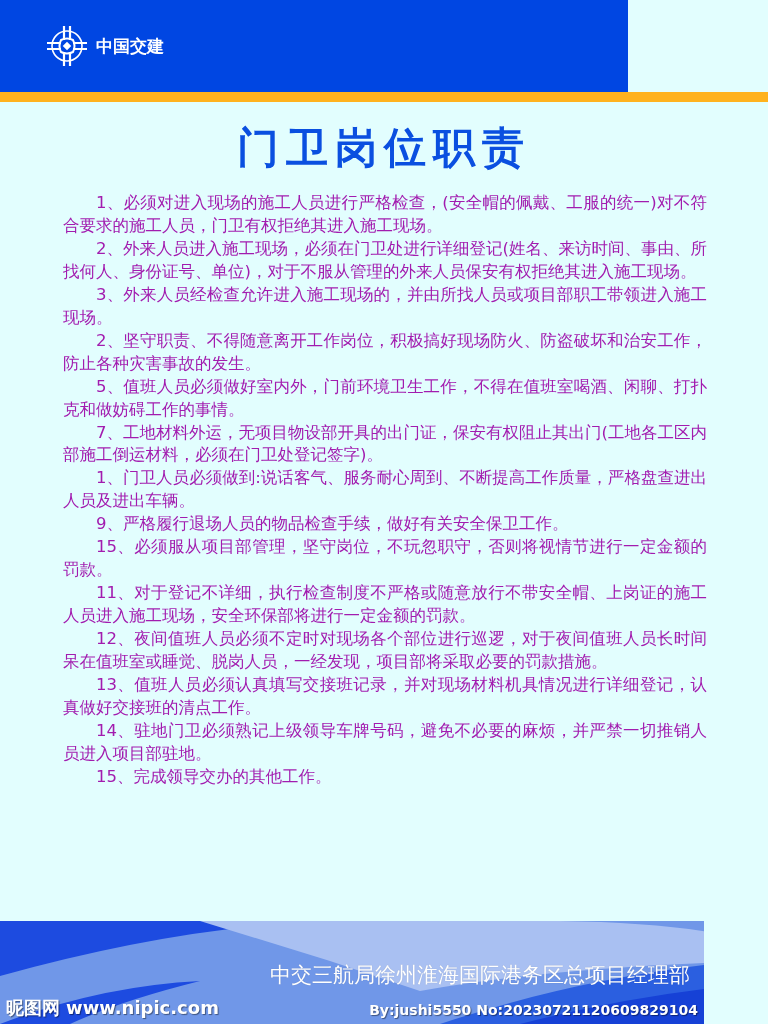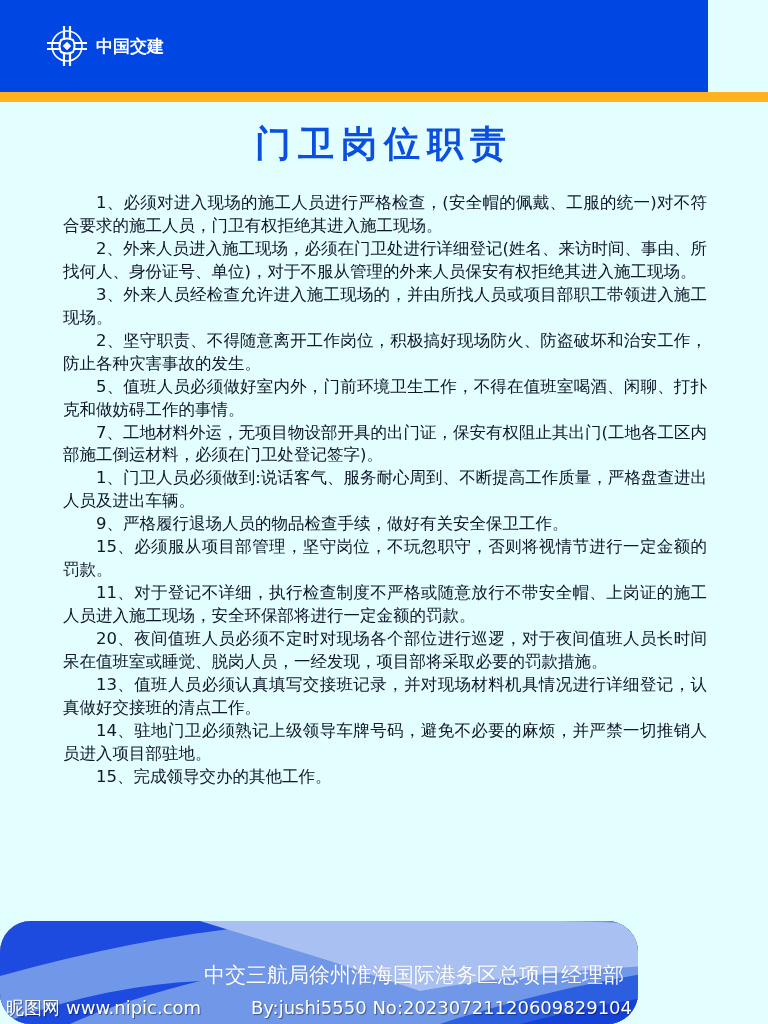--- a/index.html
+++ b/index.html
@@ -2,64 +2,64 @@
 <html><head>
 <meta charset="utf-8">
 <style>
   html, body { margin: 0; padding: 0; }
   body {
     width: 768px; height: 1024px; position: relative; overflow: hidden;
     background: #e2fefe;
     font-family: "DejaVu Sans", "Liberation Sans", sans-serif;
   }
   .header {
-    position: absolute; left: 0; top: 0; width: 708px; height: 92px;
+    position: absolute; left: 0; top: 0; width: 628px; height: 92px;
     background: #0046e2;
   }
   .stripe {
     position: absolute; left: 0; top: 92px; width: 768px; height: 10px;
     background: #ffb21e;
   }
   .logo {
     position: absolute; left: 44px; top: 26px; height: 40px;
     display: flex; align-items: center;
   }
   .logo svg { width: 46px; height: 46px; display: block; }
   .logo-text {
     color: #ffffff; font-size: 17px; font-weight: bold; margin-left: 6px;
     letter-spacing: 0px;
   }
   .title {
     position: absolute; left: 0; top: 120px; width: 768px; text-align: center;
-    color: #0a4fe0; font-size: 36px; font-weight: bold; letter-spacing: 7px;
+    color: #0a4fe0; font-size: 42px; font-weight: bold; letter-spacing: 7px;
   }
   .body-text {
     position: absolute; left: 63px; top: 192px; width: 644px;
-    color: #0f172a; font-size: 16.5px; line-height: 22.95px;
+    color: #a21caf; font-size: 16.5px; line-height: 22.95px;
   }
   .item { text-indent: 2em; margin: 0; text-align: justify; }
   .footer {
-    position: absolute; left: 0; top: 921px; width: 638px; height: 103px;
-    overflow: hidden; background: #737373; border-radius: 31px;
+    position: absolute; left: 0; top: 921px; width: 704px; height: 103px;
+    overflow: hidden; background: #737373;
   }
   .footer svg { position: absolute; left: 0; top: 0; }
   .org-name {
     position: absolute; right: 14px; top: 40px;
     color: #ffffff; font-size: 21px; letter-spacing: 0px;
     text-shadow: 0 0 1px rgba(0,0,0,0.2);
   }
   .watermark-left {
     position: absolute; left: 6px; bottom: 4px; color: #ffffff;
-    font-size: 18px; font-weight: normal;
+    font-size: 18px; font-weight: bold;
     text-shadow: 1px 1px 1px rgba(0,0,0,0.45);
   }
   .watermark-left .url { font-size: 18px; margin-left: 6px; }
   .watermark-right {
     position: absolute; right: 6px; bottom: 6px; color: #ffffff;
-    font-size: 18px; font-weight: normal;
+    font-size: 14px; font-weight: bold;
     text-shadow: 1px 1px 1px rgba(0,0,0,0.45);
   }
 </style>
 </head>
 <body>
 
 <div class="header">
   <div class="logo">
     <svg viewBox="0 0 46 46">
       <circle cx="23" cy="23" r="15" fill="none" stroke="#ffffff" stroke-width="1.6"></circle>
@@ -78,21 +78,21 @@
   <p class="item">1、必须对进入现场的施工人员进行严格检查，(安全帽的佩戴、工服的统一)对不符合要求的施工人员，门卫有权拒绝其进入施工现场。</p>
   <p class="item">2、外来人员进入施工现场，必须在门卫处进行详细登记(姓名、来访时间、事由、所找何人、身份证号、单位)，对于不服从管理的外来人员保安有权拒绝其进入施工现场。</p>
   <p class="item">3、外来人员经检查允许进入施工现场的，并由所找人员或项目部职工带领进入施工现场。</p>
   <p class="item">2、坚守职责、不得随意离开工作岗位，积极搞好现场防火、防盗破坏和治安工作，防止各种灾害事故的发生。</p>
   <p class="item">5、值班人员必须做好室内外，门前环境卫生工作，不得在值班室喝酒、闲聊、打扑克和做妨碍工作的事情。</p>
   <p class="item">7、工地材料外运，无项目物设部开具的出门证，保安有权阻止其出门(工地各工区内部施工倒运材料，必须在门卫处登记签字)。</p>
   <p class="item">1、门卫人员必须做到:说话客气、服务耐心周到、不断提高工作质量，严格盘查进出人员及进出车辆。</p>
   <p class="item">9、严格履行退场人员的物品检查手续，做好有关安全保卫工作。</p>
   <p class="item">15、必须服从项目部管理，坚守岗位，不玩忽职守，否则将视情节进行一定金额的罚款。</p>
   <p class="item">11、对于登记不详细，执行检查制度不严格或随意放行不带安全帽、上岗证的施工人员进入施工现场，安全环保部将进行一定金额的罚款。</p>
-  <p class="item">20、夜间值班人员必须不定时对现场各个部位进行巡逻，对于夜间值班人员长时间呆在值班室或睡觉、脱岗人员，一经发现，项目部将采取必要的罚款措施。</p>
+  <p class="item">12、夜间值班人员必须不定时对现场各个部位进行巡逻，对于夜间值班人员长时间呆在值班室或睡觉、脱岗人员，一经发现，项目部将采取必要的罚款措施。</p>
   <p class="item">13、值班人员必须认真填写交接班记录，并对现场材料机具情况进行详细登记，认真做好交接班的清点工作。</p>
   <p class="item">14、驻地门卫必须熟记上级领导车牌号码，避免不必要的麻烦，并严禁一切推销人员进入项目部驻地。</p>
   <p class="item">15、完成领导交办的其他工作。</p>
 </div>
 
 <div class="footer">
   <svg width="768" height="103" viewBox="0 0 768 103">
     <rect width="768" height="103" fill="#1d4be0"></rect>
     <path d="M0 55 Q180 5 330 0 L768 0 L768 103 L0 103 Z" fill="#7097e8"></path>
     <path d="M200 0 L560 0 Q700 2 768 25 L768 40 Q560 45 420 70 L330 40 Z" fill="#a9c0f2"></path>

